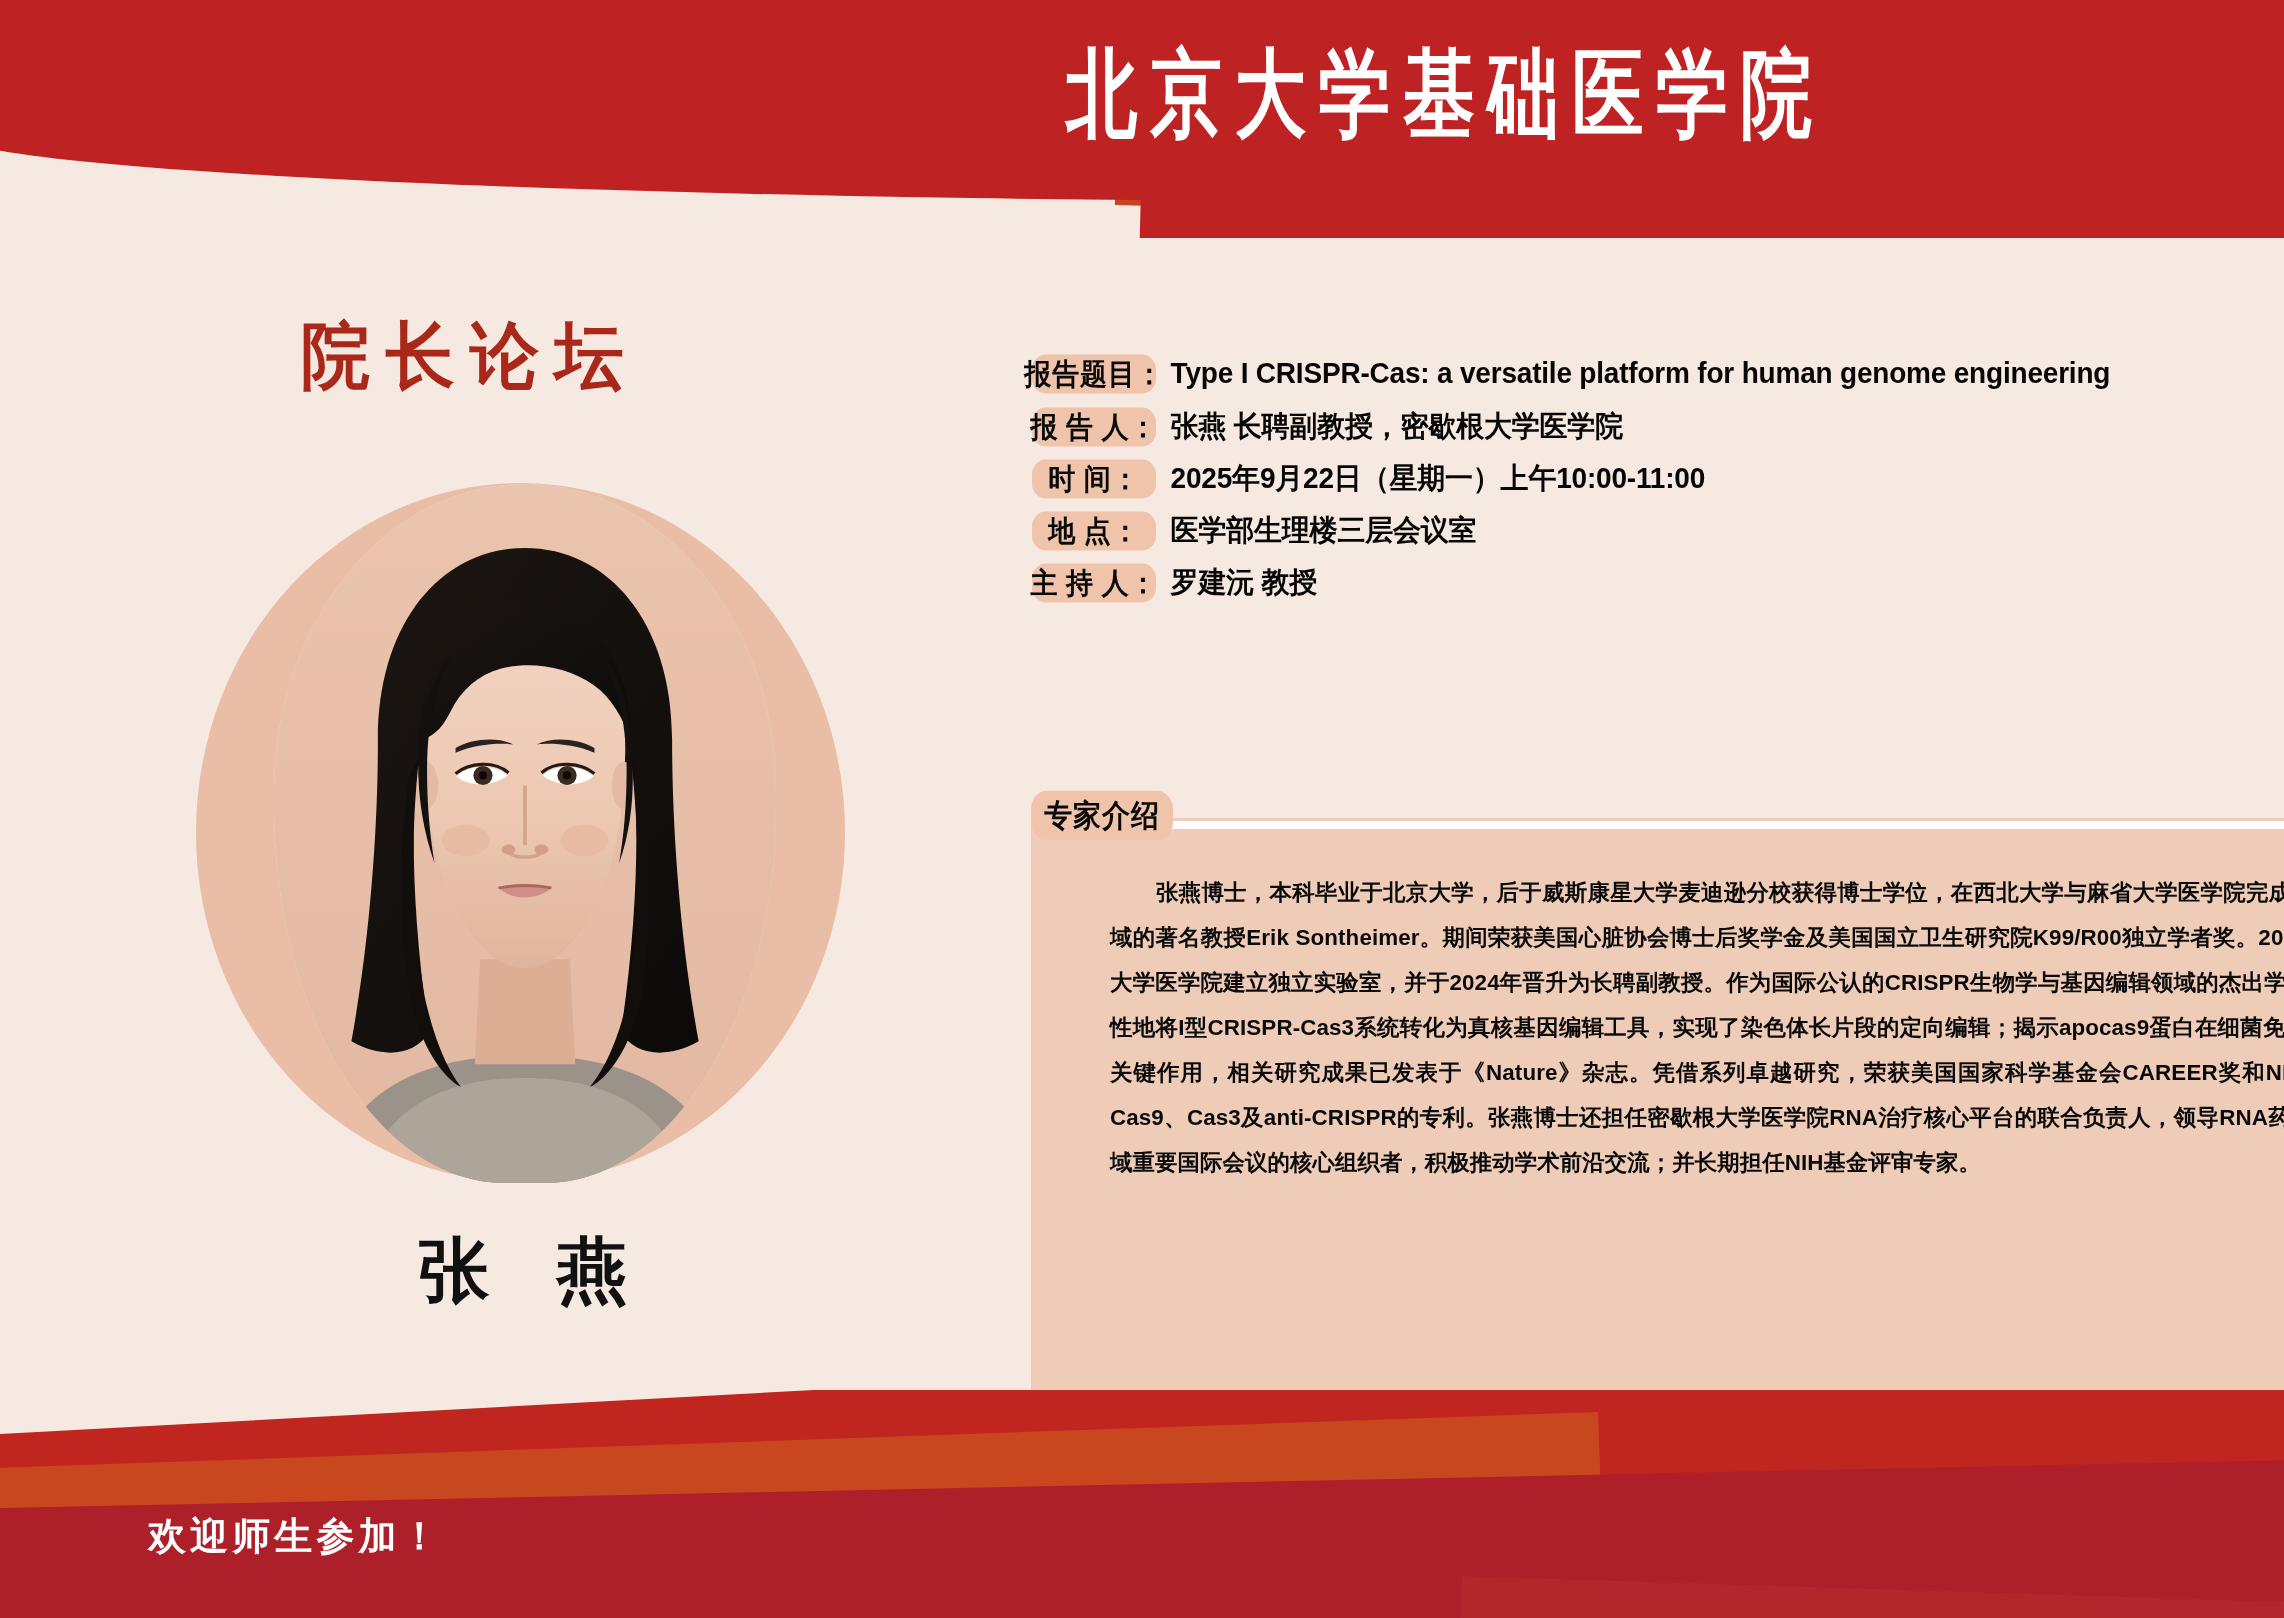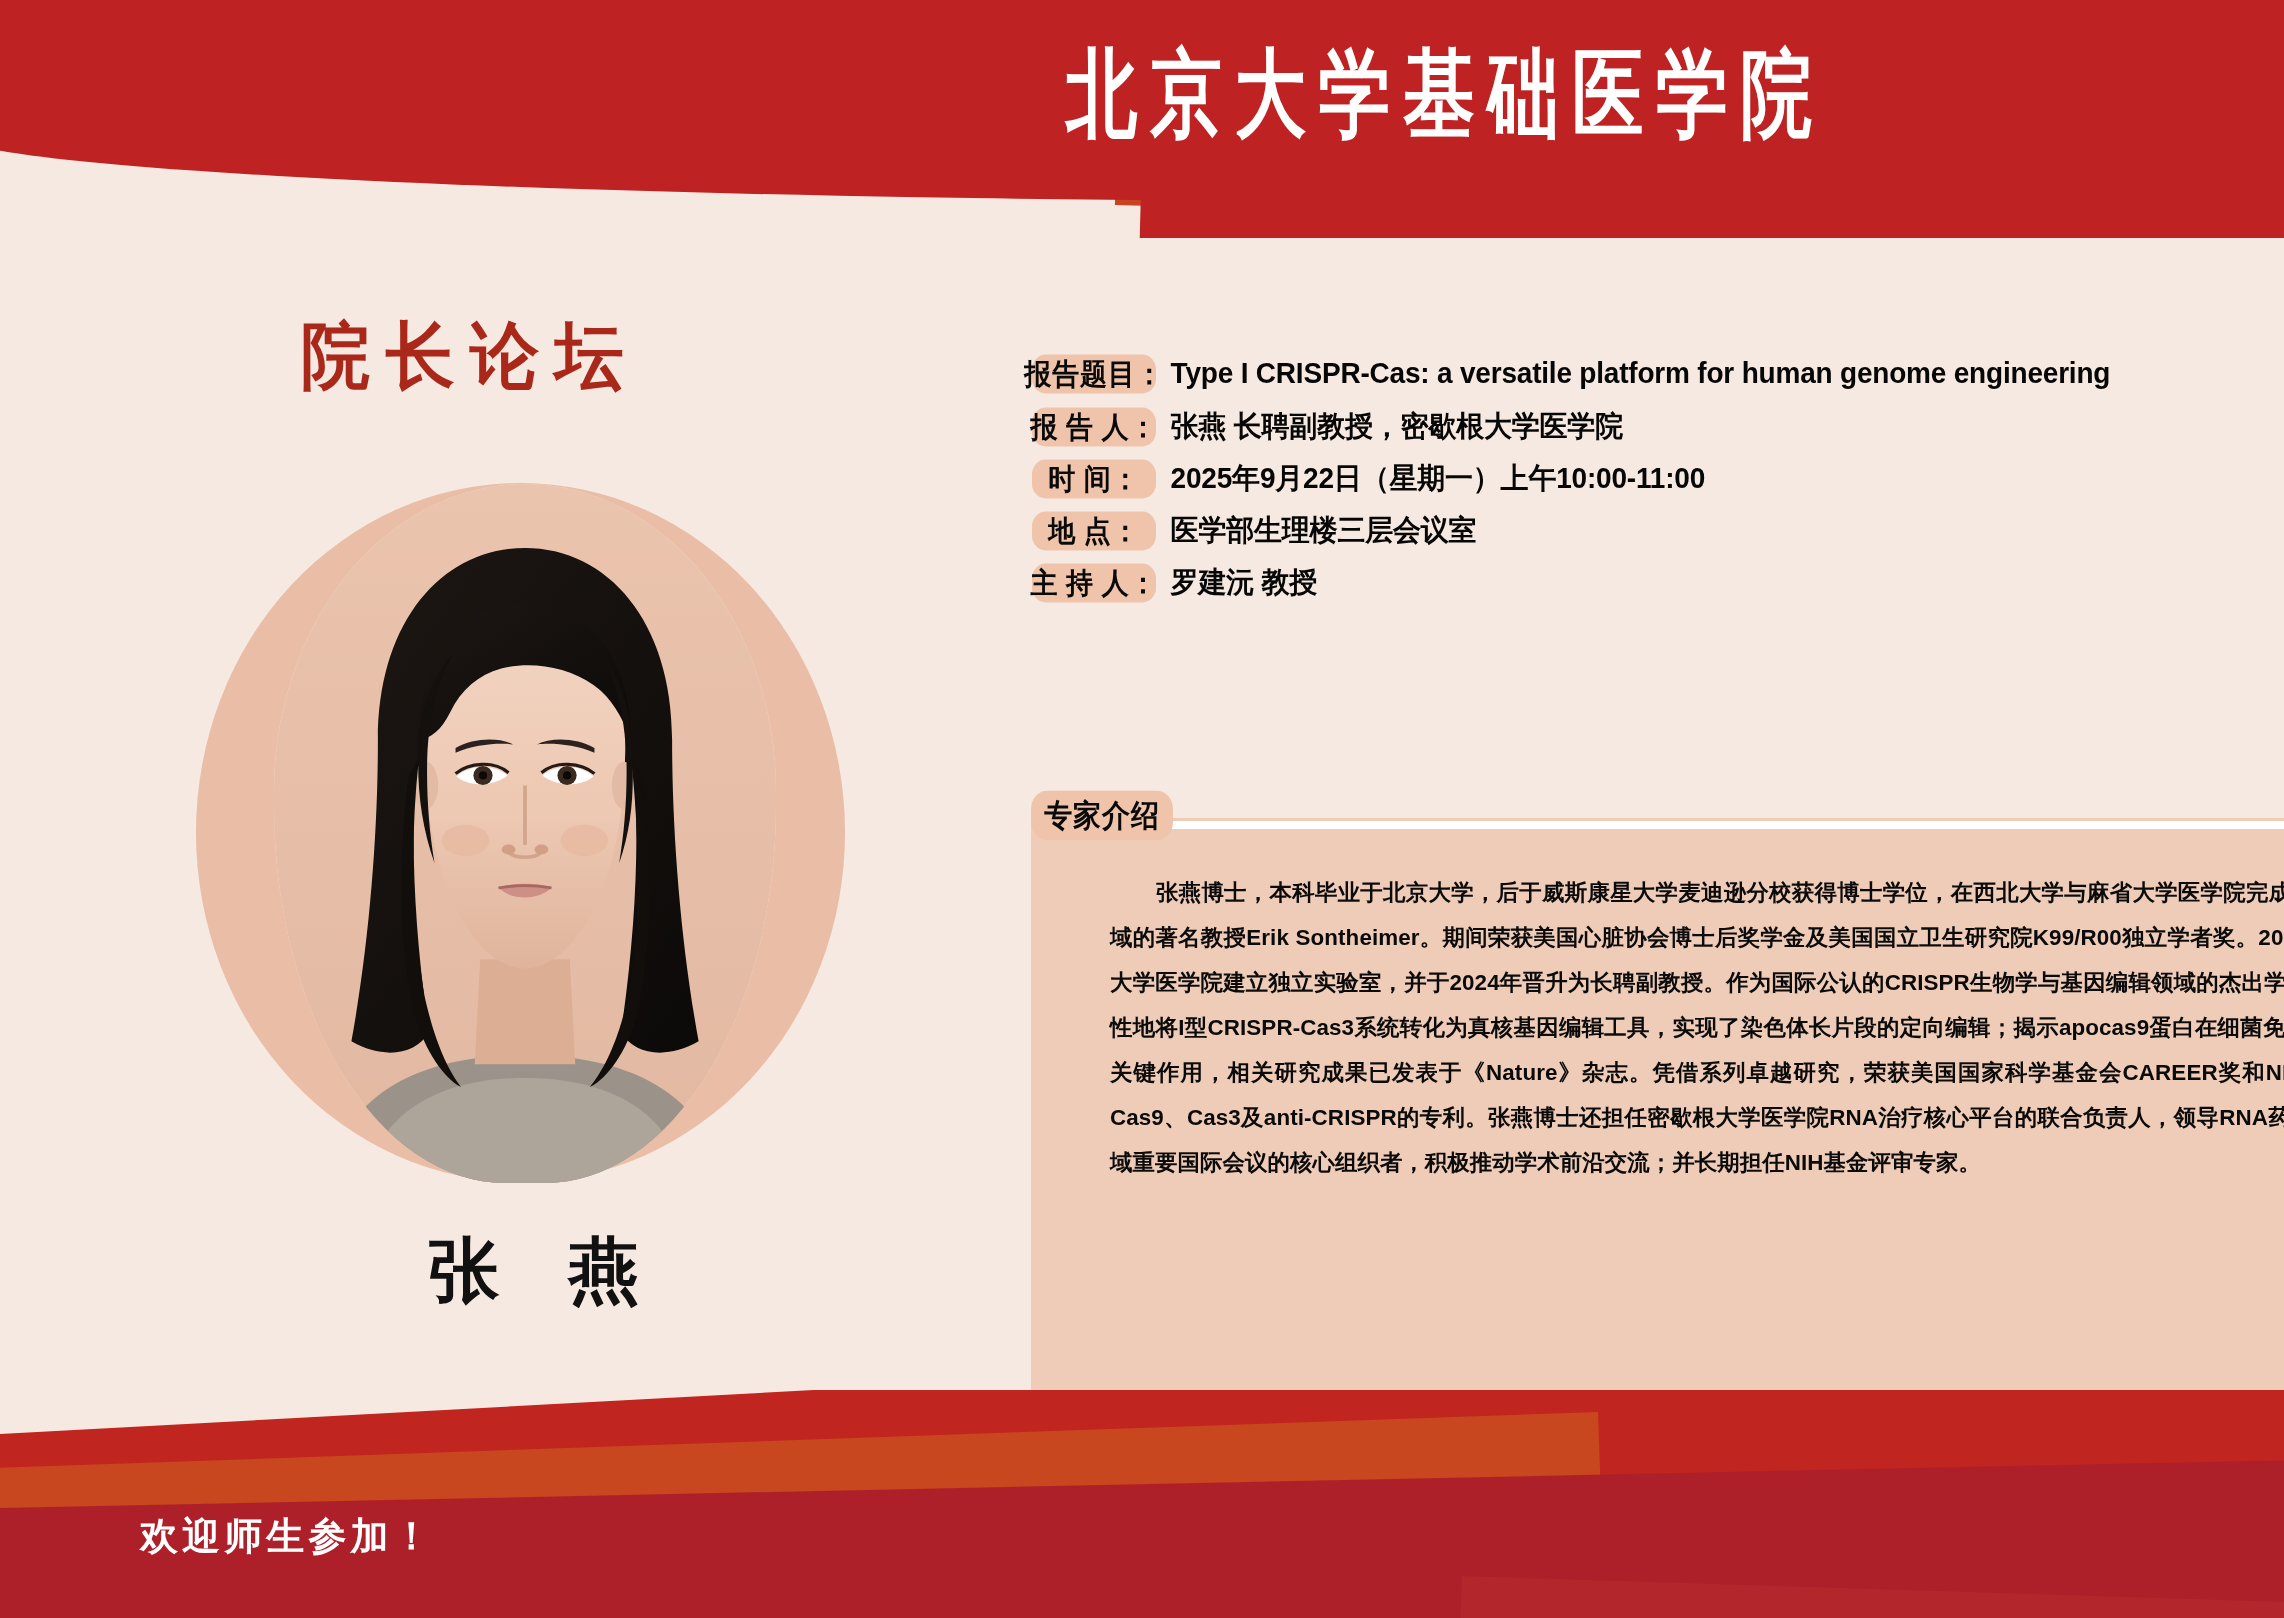--- a/index.html
+++ b/index.html
@@ -61,24 +61,24 @@
   }
   .portrait-clip {
     position:absolute; left:274px; top:484px; width:502px; height:699px;
     border-radius:50% 50% 46% 46% / 44% 44% 54% 54%;
     overflow:hidden;
     background:#F3E5DC;
   }
   .portrait-art { position:absolute; left:0; top:0; width:502px; height:699px; }
 
   .speaker-name {
-    position:absolute; left:283px; top:1224px; width:502px;
+    position:absolute; left:272px; top:1224px; width:502px;
     text-align:center; color:#111; font-size:71px; font-weight:bold;
     letter-spacing:25px; text-indent:25px;
-    font-family:Liberation Sans, sans-serif;
+    font-family:Liberation Serif, serif;
     white-space:nowrap;
   }
 
   
   .info-list { position:absolute; left:1032px; top:347px; width:1827px; }
   .info-row { position:relative; height:44px; margin-bottom:0; display:flex; align-items:center; }
   .info-row + .info-row { margin-top:0.9px; }
   .info-tag {
     width:124px; height:36px; flex:0 0 124px;
     background:#F0C4AA;
@@ -144,21 +144,21 @@
     position:absolute; left:-91px; top:120px; width:3106px; height:320px;
     background:#AE2029;
     transform:rotate(-1.2deg); transform-origin:left top;
   }
   .ft-d {
     position:absolute; left:1462px; top:186px; width:1553px; height:183px;
     background:#B3262C;
     transform:rotate(1.8deg); transform-origin:left top;
   }
   .footer-left {
-    position:absolute; left:140px; bottom:56px; z-index:9;
+    position:absolute; left:148px; bottom:56px; z-index:9;
     color:#FFFFFF; font-size:38px; font-weight:bold; letter-spacing:4.1px;
     font-family:"Liberation Serif","DejaVu Serif",serif;
     white-space:nowrap;
   }
 </style>
 </head>
 <body>
 
 <div class="header-wrap">
   <div class="hdr-band-orange"></div>

